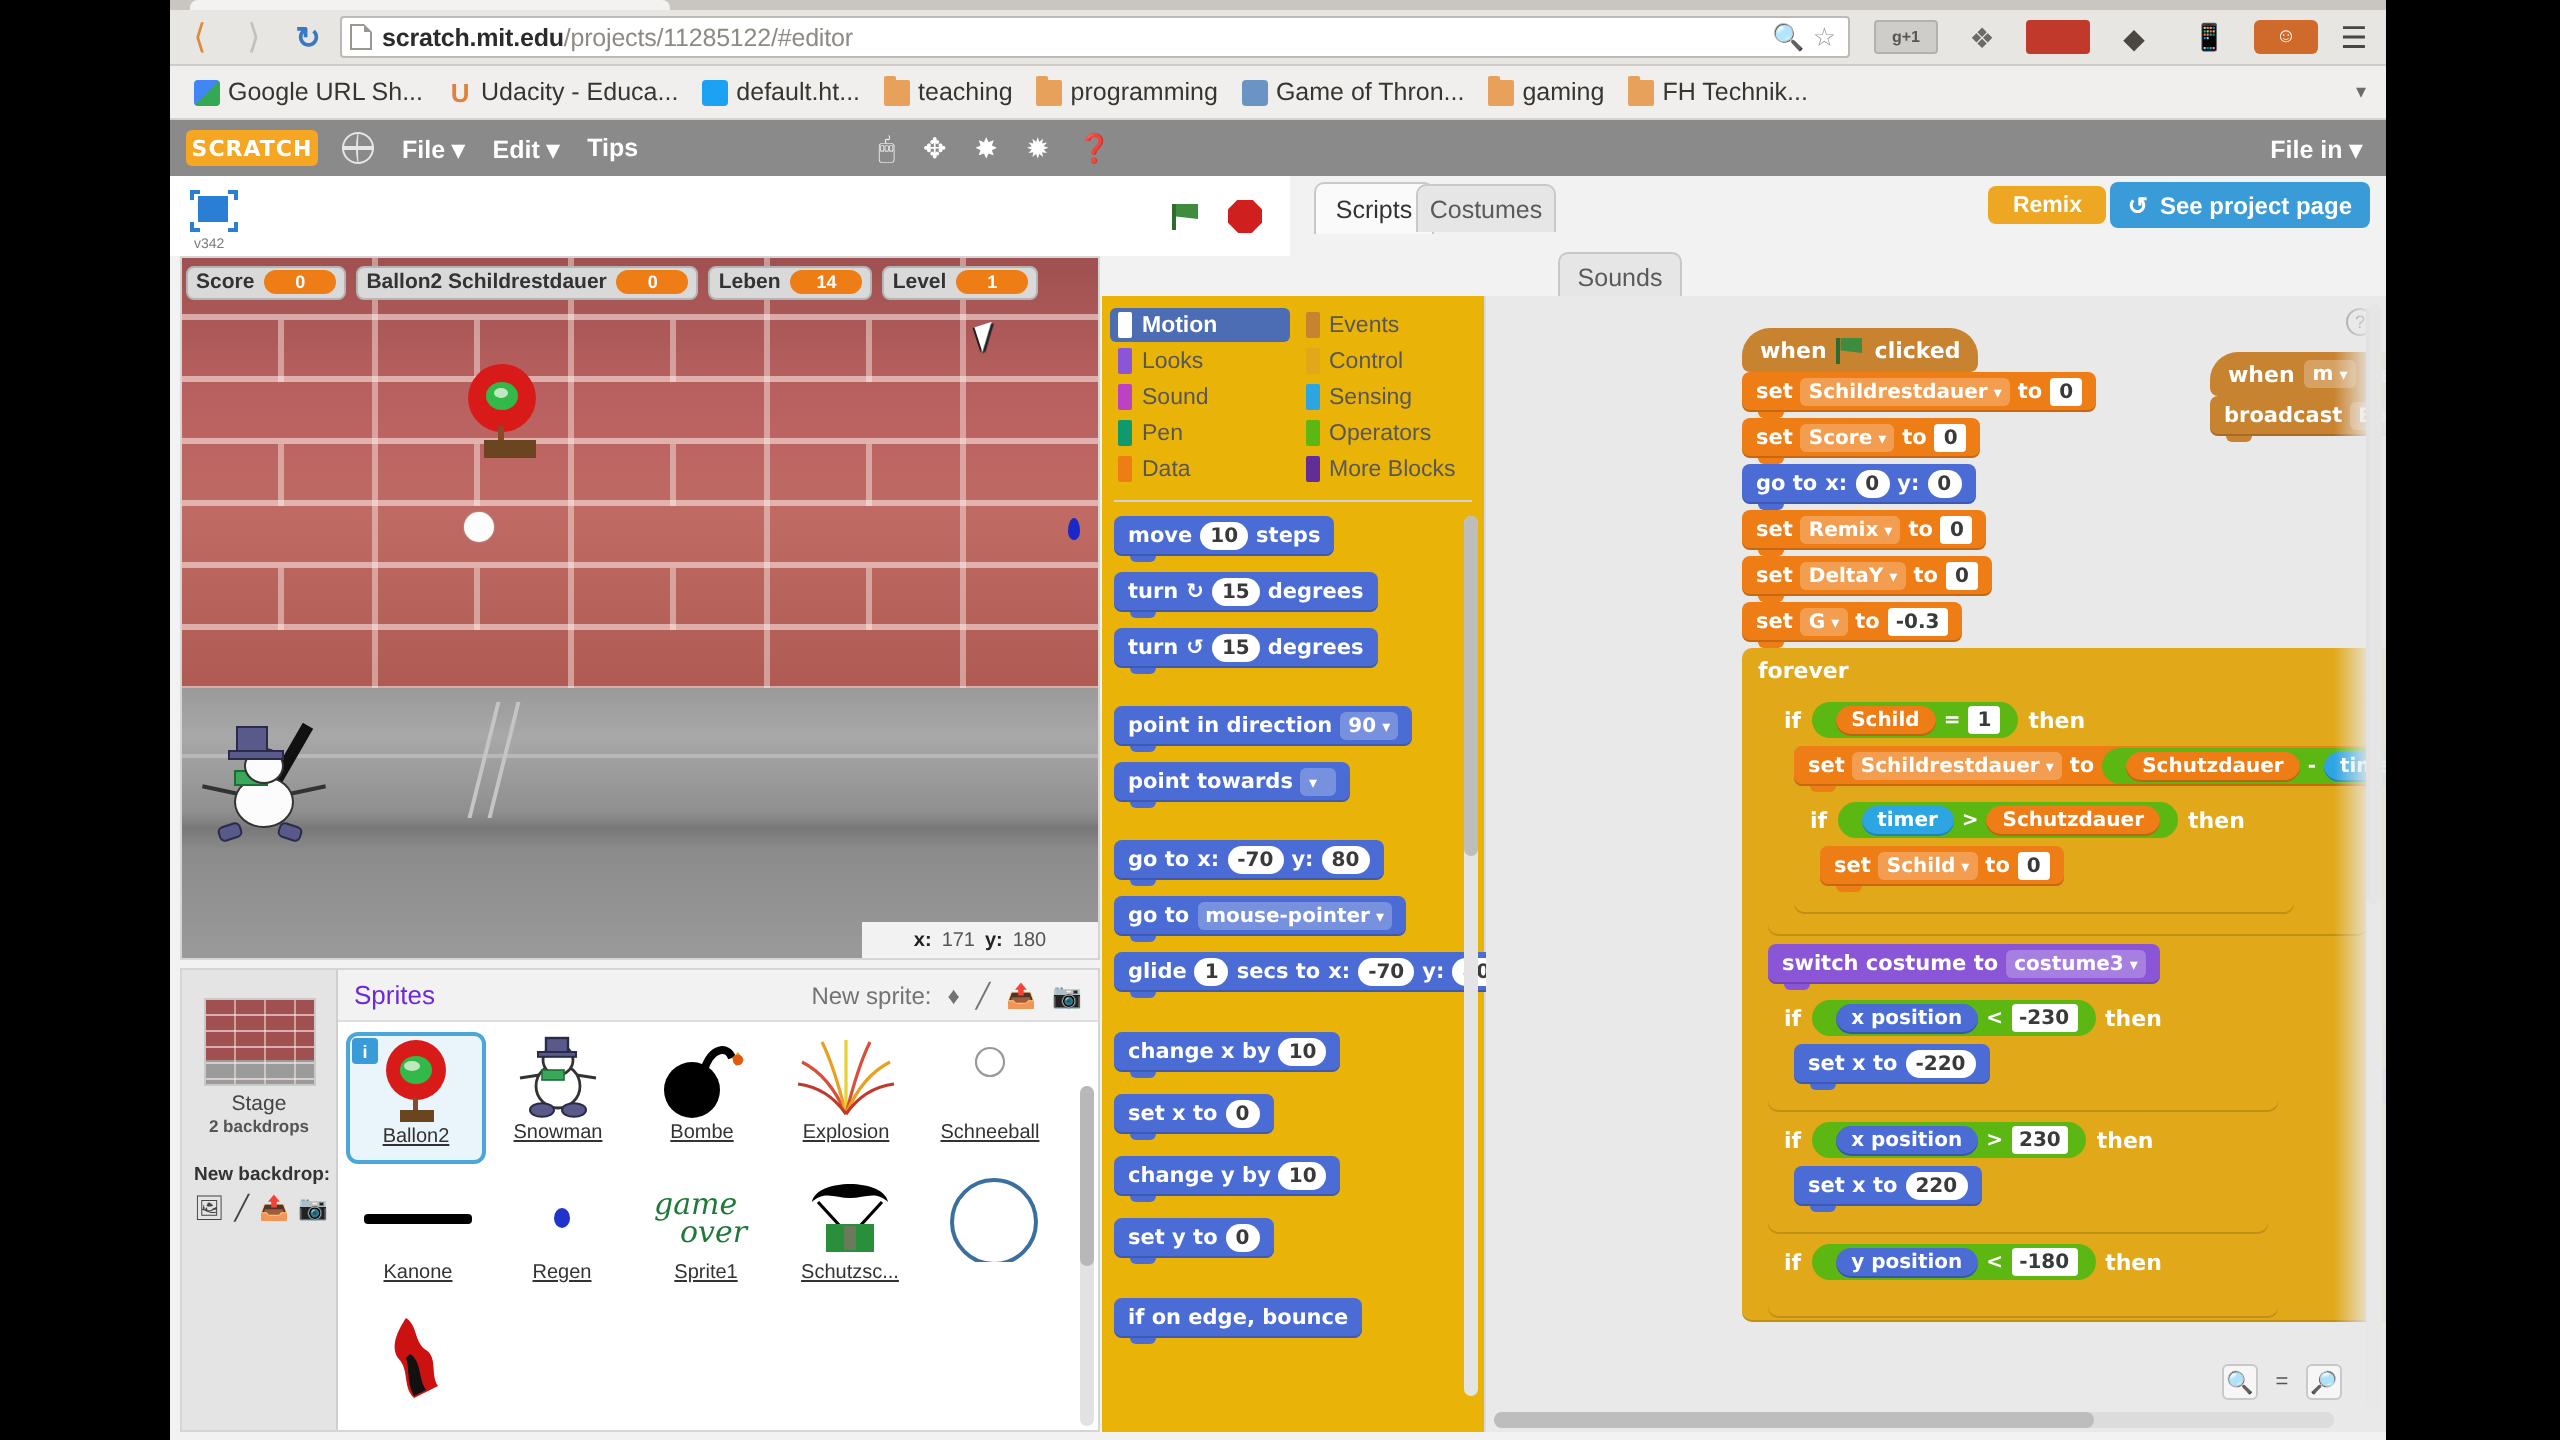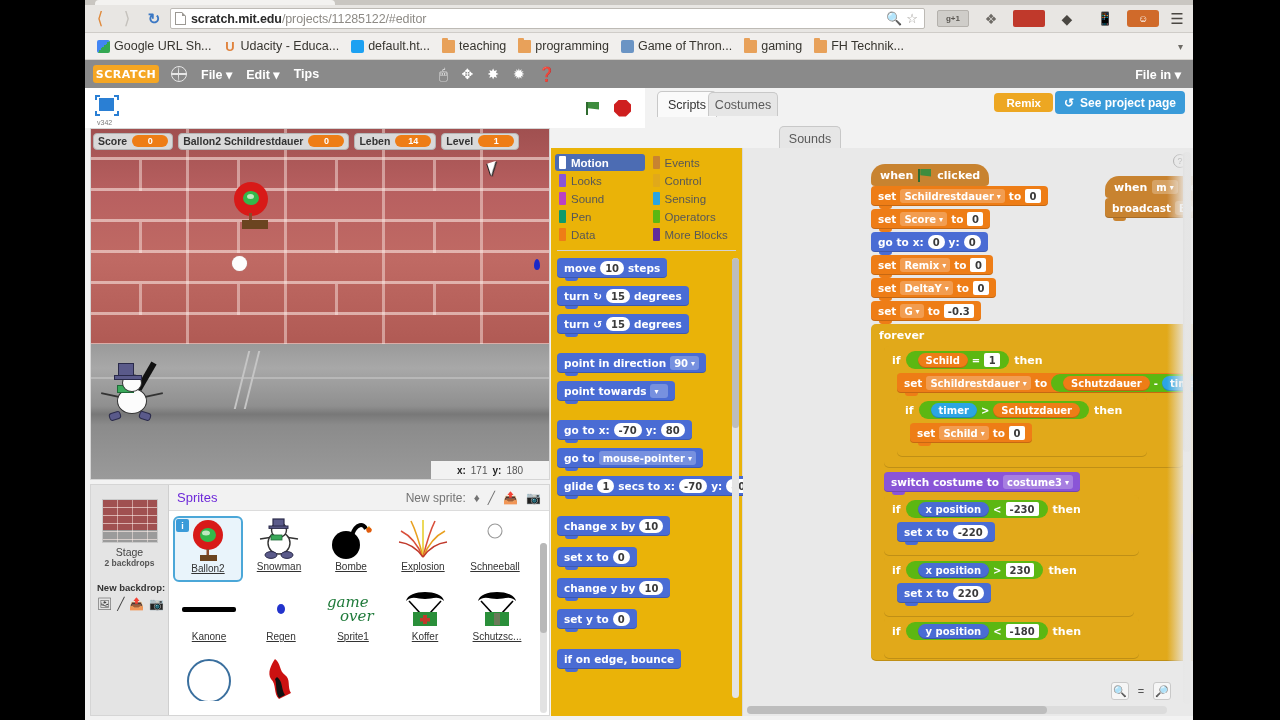--- a/index.html
+++ b/index.html
@@ -564,33 +564,20 @@
           <div class="sp-cell">
             <span class="sp-thumb">
               <svg width="58" height="44" viewBox="0 0 58 44">
                 <text x="3" y="20" font-family="DejaVu Serif, serif" font-size="15" font-style="italic" fill="#1f7a3a">game</text>
                 <text x="16" y="34" font-family="DejaVu Serif, serif" font-size="15" font-style="italic" fill="#1f7a3a">over</text>
               </svg>
             </span>
             <span class="sp-name">Sprite1</span>
           </div>
 
-          <div class="sp-cell">
-            <span class="sp-thumb">
-              <svg width="50" height="44" viewBox="0 0 50 44">
-                <path d="M6 14 C8 2, 42 2, 44 14 C38 8, 32 12, 25 12 C18 12, 12 8, 6 14 Z" fill="#000"></path>
-                <line x1="9" y1="14" x2="20" y2="26" stroke="#000" stroke-width="1.6"></line>
-                <line x1="41" y1="14" x2="30" y2="26" stroke="#000" stroke-width="1.6"></line>
-                <rect x="13" y="25" width="24" height="14" fill="#2a8f3a"></rect>
-                <rect x="23" y="28" width="4" height="9" fill="#c0392b"></rect>
-                <rect x="20" y="31" width="10" height="3.5" fill="#c0392b"></rect>
-              </svg>
-            </span>
-            <span class="sp-name">Koffer</span>
-          </div>
 
           <div class="sp-cell">
             <span class="sp-thumb">
               <svg width="50" height="44" viewBox="0 0 50 44">
                 <path d="M6 14 C8 2, 42 2, 44 14 C38 8, 32 12, 25 12 C18 12, 12 8, 6 14 Z" fill="#000"></path>
                 <line x1="9" y1="14" x2="20" y2="26" stroke="#000" stroke-width="1.6"></line>
                 <line x1="41" y1="14" x2="30" y2="26" stroke="#000" stroke-width="1.6"></line>
                 <rect x="13" y="25" width="24" height="14" fill="#2a8f3a"></rect>
                 <rect x="22" y="26" width="6" height="12" fill="#6b7a5a"></rect>
               </svg>

